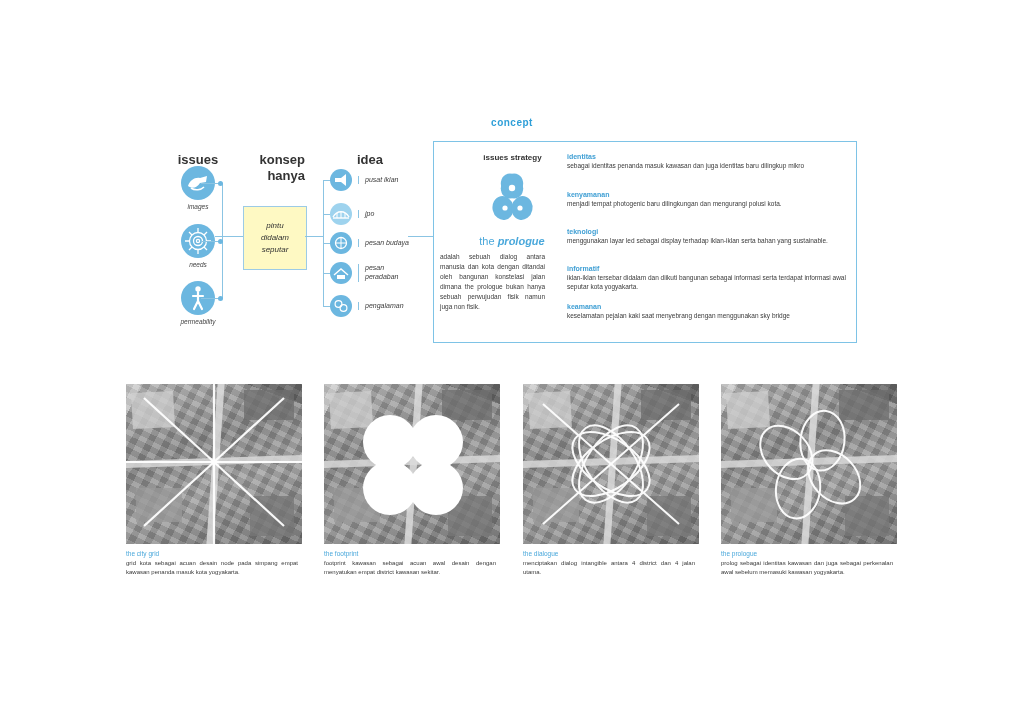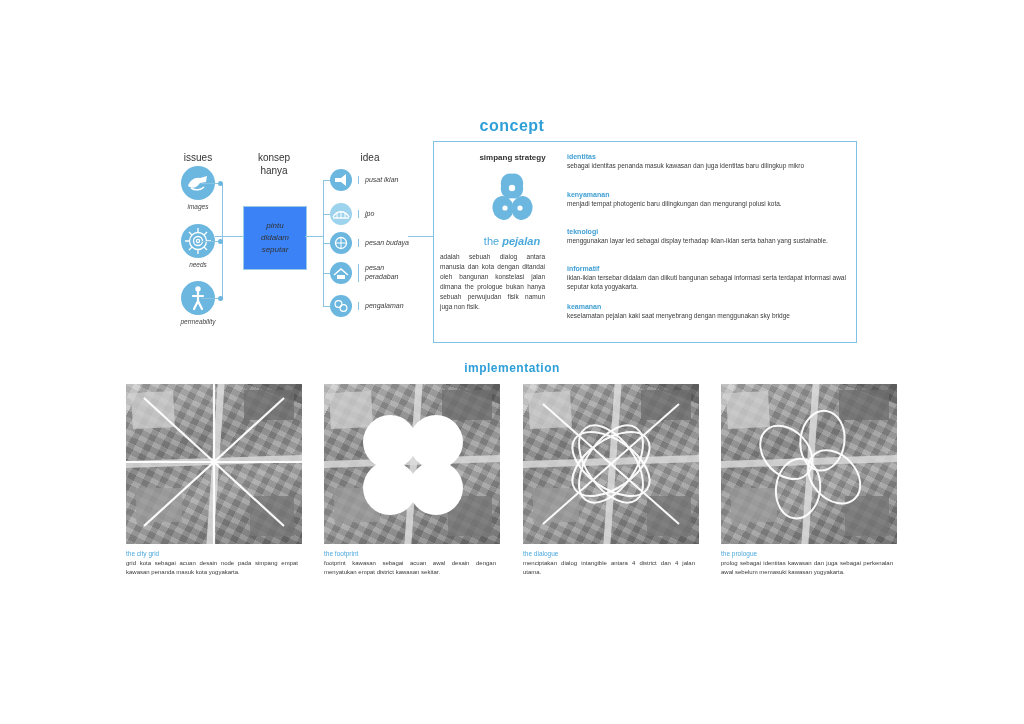--- a/index.html
+++ b/index.html
@@ -24,41 +24,41 @@
     font-weight: bold;
     letter-spacing: .5px;
   }
 
   
   #concept-title {
     position: absolute;
     left: 0; right: 0;
     top: 117px;
     text-align: center;
-    font-size: 16px;
+    font-size: 10px;
   }
   #implementation-title {
     position: absolute;
     left: 0; right: 0;
     top: 361px;
     text-align: center;
     font-size: 12px;
   }
 
   
   .col-head {
     position: absolute;
-    font-size: 10px;
-    font-weight: normal;
+    font-size: 13px;
+    font-weight: bold;
     color: #333;
     text-align: center;
     line-height: 1.25;
   }
   #head-issues { left: 168px; top: 152px; width: 60px; }
-  #head-konsep { left: 243px; top: 152px; width: 62px; }
+  #head-konsep { left: 243px; top: 152px; width: 62px; text-align: right; }
   #head-idea   { left: 340px; top: 152px; width: 60px; }
 
   
   .issue {
     position: absolute;
     width: 62px;
     text-align: center;
   }
   .issue .circle {
     width: 34px; height: 34px;
@@ -85,21 +85,21 @@
     width: 62px; height: 62px;
     border: 1px solid #9ccbe6;
     display: flex;
     align-items: center;
     justify-content: center;
     text-align: center;
     font-size: 8px;
     font-style: italic;
     color: #333;
     line-height: 1.5;
-    background: #3b82f6;
+    background: #fef9c3;
   }
 
   
   .idea {
     position: absolute;
     display: flex;
     align-items: center;
     gap: 6px;
   }
   .idea .ic {
@@ -395,40 +395,40 @@
         <circle cx="13.5" cy="13" r="3.4" stroke="#ffffff" stroke-width="1.2" fill="none"></circle>
       </svg>
     </div>
     <div class="txt">pengalaman</div>
   </div>
 
   <div class="conn" style="left:408px; top:236px; width:25px; height:1px;"></div>
 
   <div id="concept-panel"></div>
 
-  <div id="design-strategy-title">simpang strategy</div>
+  <div id="design-strategy-title">issues strategy</div>
 
   <div id="prologue-logo">
     <svg width="62" height="62" viewBox="0 0 62 62">
       <g fill="#6cb7e0">
         <ellipse cx="31" cy="18" rx="10.5" ry="13" transform="rotate(-30 31 18)"></ellipse>
         <ellipse cx="31" cy="18" rx="10.5" ry="13" transform="rotate(30 31 18)"></ellipse>
         <ellipse cx="22" cy="40" rx="10.5" ry="12" transform="rotate(-12 22 40)"></ellipse>
         <ellipse cx="41" cy="40" rx="10.5" ry="12" transform="rotate(12 41 40)"></ellipse>
       </g>
       <g fill="#ffffff">
         <circle cx="31" cy="20" r="3.2"></circle>
         <circle cx="24" cy="40" r="2.6"></circle>
         <circle cx="39" cy="40" r="2.6"></circle>
       </g>
     </svg>
   </div>
 
   <div id="prologue-word">
-    <span>the </span><b>pejalan</b>
+    <span>the </span><b>prologue</b>
   </div>
 
   <div id="prologue-desc">adalah sebuah dialog antara manusia dan kota dengan ditandai oleh bangunan konstelasi jalan dimana the prologue bukan hanya sebuah perwujudan fisik namun juga non fisik.</div>
 
   <div class="strategy-block" id="st-1">
     <div class="st">identitas</div>
     <div class="sd">sebagai identitas penanda masuk kawasan dan juga identitas baru dilingkup mikro</div>
   </div>
   <div class="strategy-block" id="st-2">
     <div class="st">kenyamanan</div>
@@ -440,21 +440,20 @@
   </div>
   <div class="strategy-block" id="st-4">
     <div class="st">informatif</div>
     <div class="sd">iklan-iklan tersebar didalam dan diikuti bangunan sebagai informasi serta terdapat informasi awal seputar kota yogyakarta.</div>
   </div>
   <div class="strategy-block" id="st-5">
     <div class="st">keamanan</div>
     <div class="sd">keselamatan pejalan kaki saat menyebrang dengan menggunakan sky bridge</div>
   </div>
 
-  <div id="implementation-title" class="title-blue">implementation</div>
 
   <div class="impl" id="impl-1">
     <div class="photo">
       <div class="base"></div>
       <div class="blockA"></div>
         <div class="blockB"></div>
         <div class="blockC"></div>
         <div class="blockD"></div>
       <div class="roadH"></div>
         <div class="roadV"></div>

